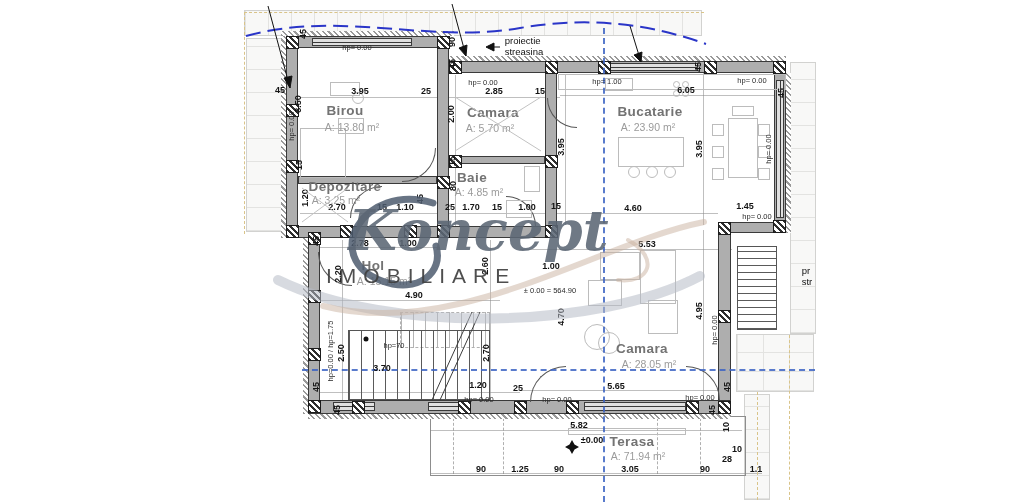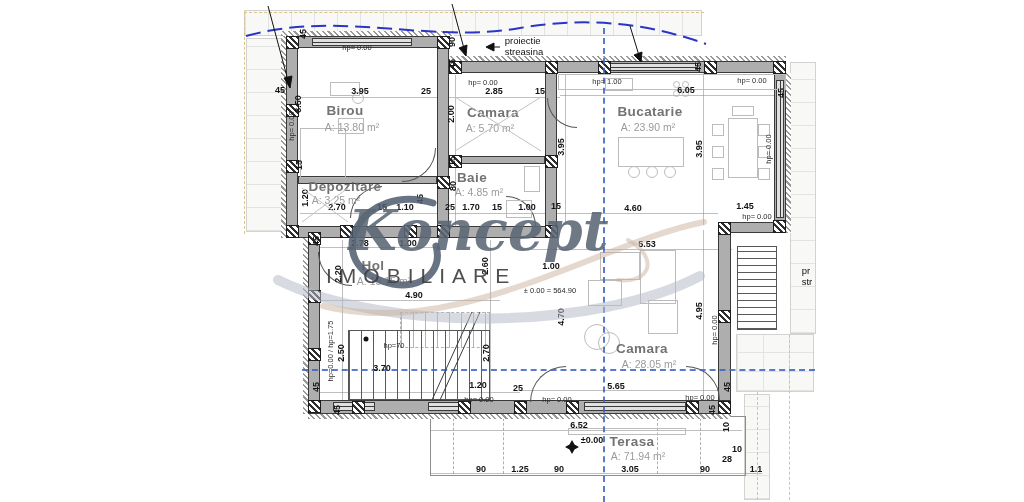--- a/index.html
+++ b/index.html
@@ -267,21 +267,21 @@
       <div class="lbl" style="left: 382px; top: 368px;">3.70</div>
       <div class="lbl" style="left: 478px; top: 385px;">1.20</div>
       <div class="lbl" style="left: 518px; top: 388px;">25</div>
       <div class="lbl rot" style="left: 316px; top: 387px;">45</div>
       <div class="lbl rot" style="left: 337px; top: 410px;">45</div>
       <div class="lbl hp" style="left: 479px; top: 399px;">hp= 0.00</div>
       <div class="lbl hp" style="left: 557px; top: 399px;">hp= 0.00</div>
       <div class="lbl hp" style="left: 700px; top: 397px;">hp= 0.00</div>
       <div class="lbl rot" style="left: 727px; top: 387px;">45</div>
       <div class="lbl rot" style="left: 712px; top: 410px;">45</div>
-      <div class="lbl" style="left: 579px; top: 425px;">6.52</div>
+      <div class="lbl" style="left: 579px; top: 425px;">5.82</div>
       <div class="lbl" style="left: 592px; top: 440px;">±0.00</div>
       <div class="lbl rot" style="left: 726px; top: 427px;">10</div>
       <div class="lbl" style="left: 737px; top: 449px;">10</div>
       <div class="lbl" style="left: 727px; top: 459px;">28</div>
       <div class="lbl" style="left: 481px; top: 469px;">90</div>
       <div class="lbl" style="left: 520px; top: 469px;">1.25</div>
       <div class="lbl" style="left: 559px; top: 469px;">90</div>
       <div class="lbl" style="left: 630px; top: 469px;">3.05</div>
       <div class="lbl" style="left: 705px; top: 469px;">90</div>
       <div class="lbl" style="left: 756px; top: 469px;">1.1</div>

